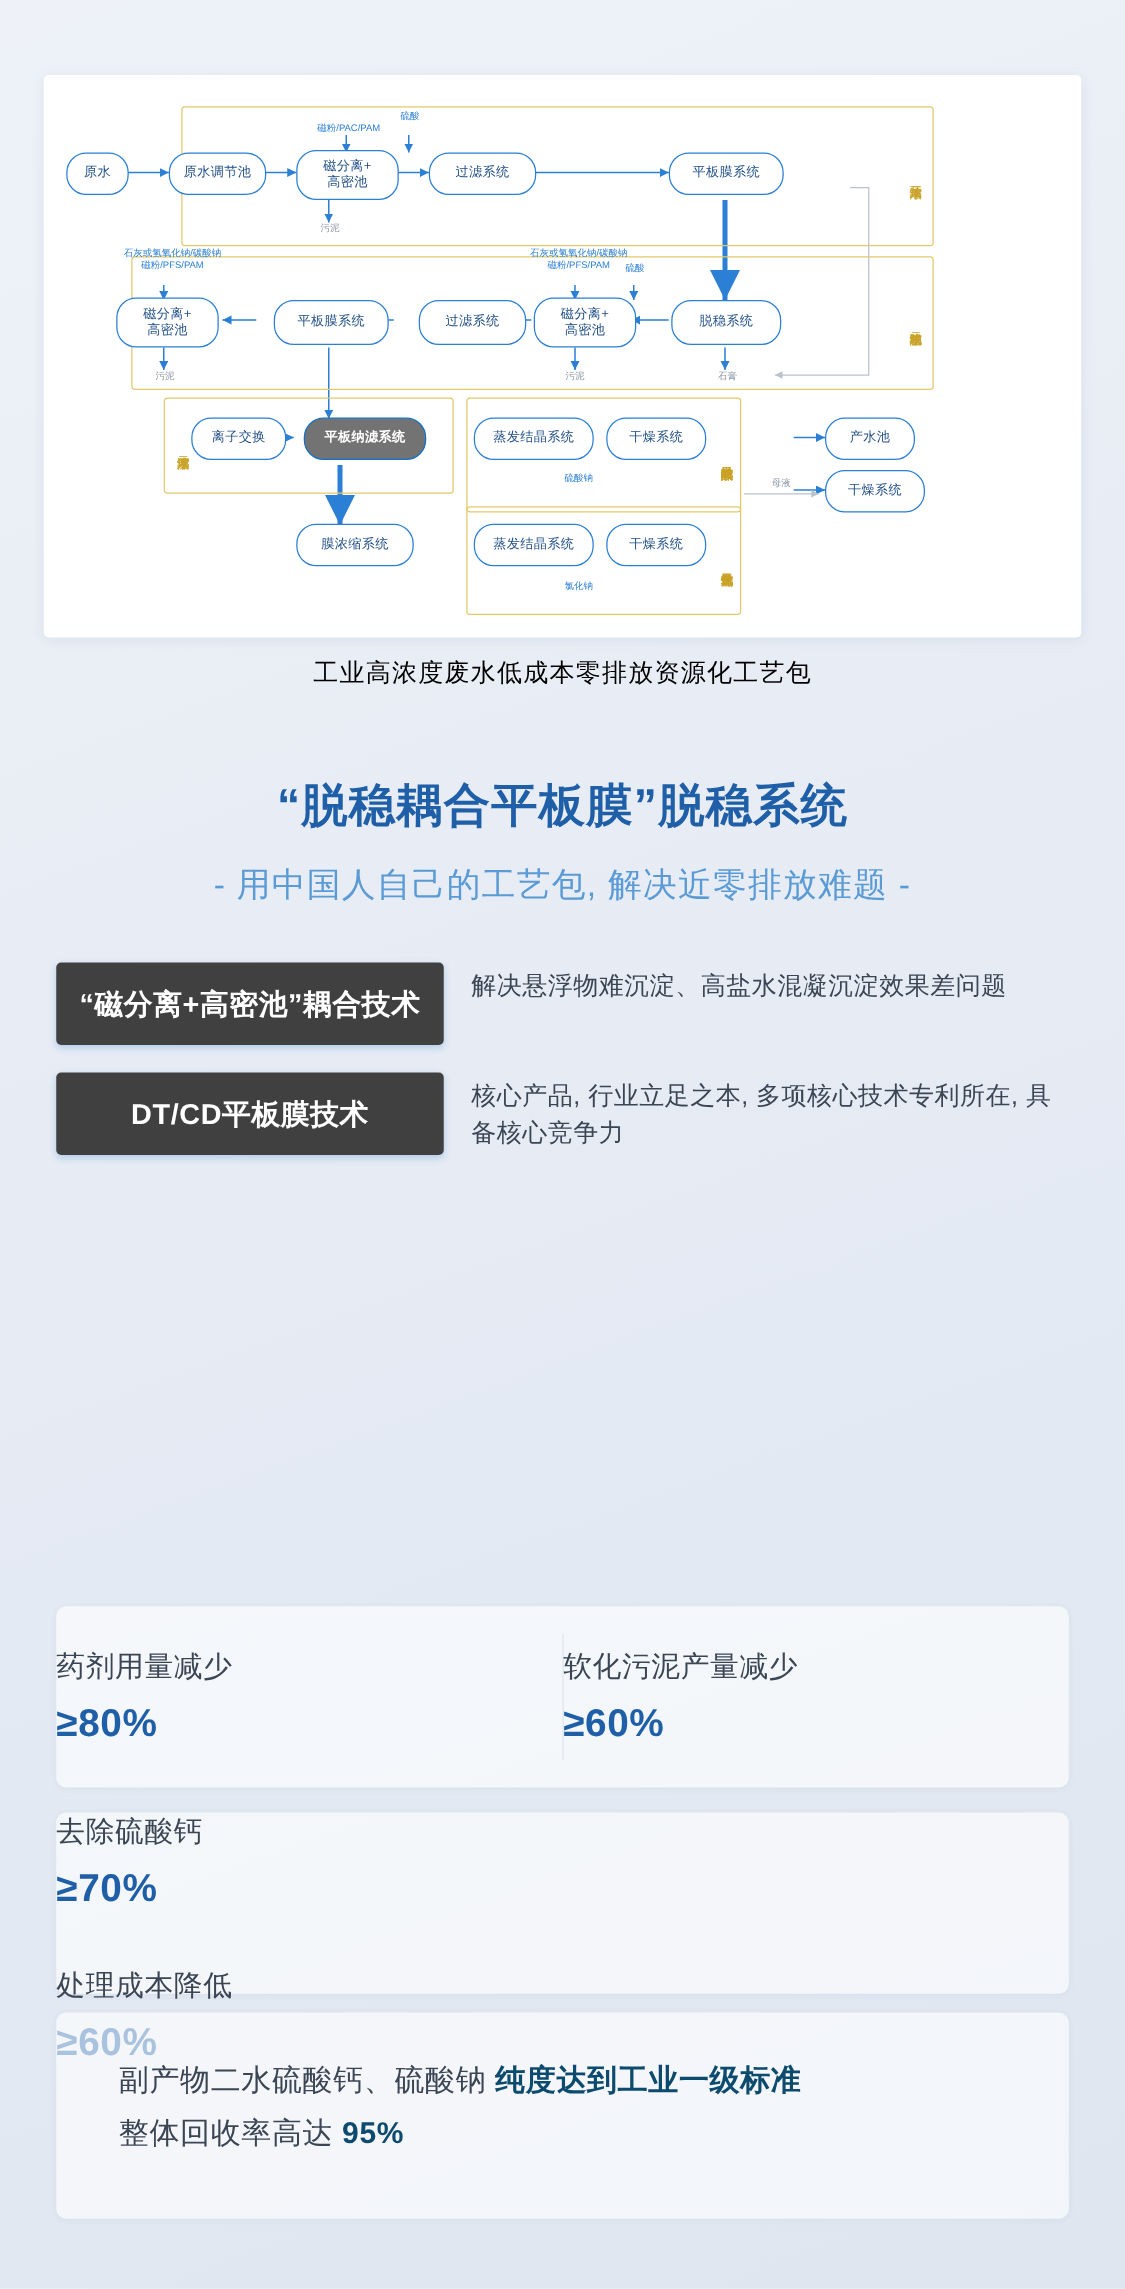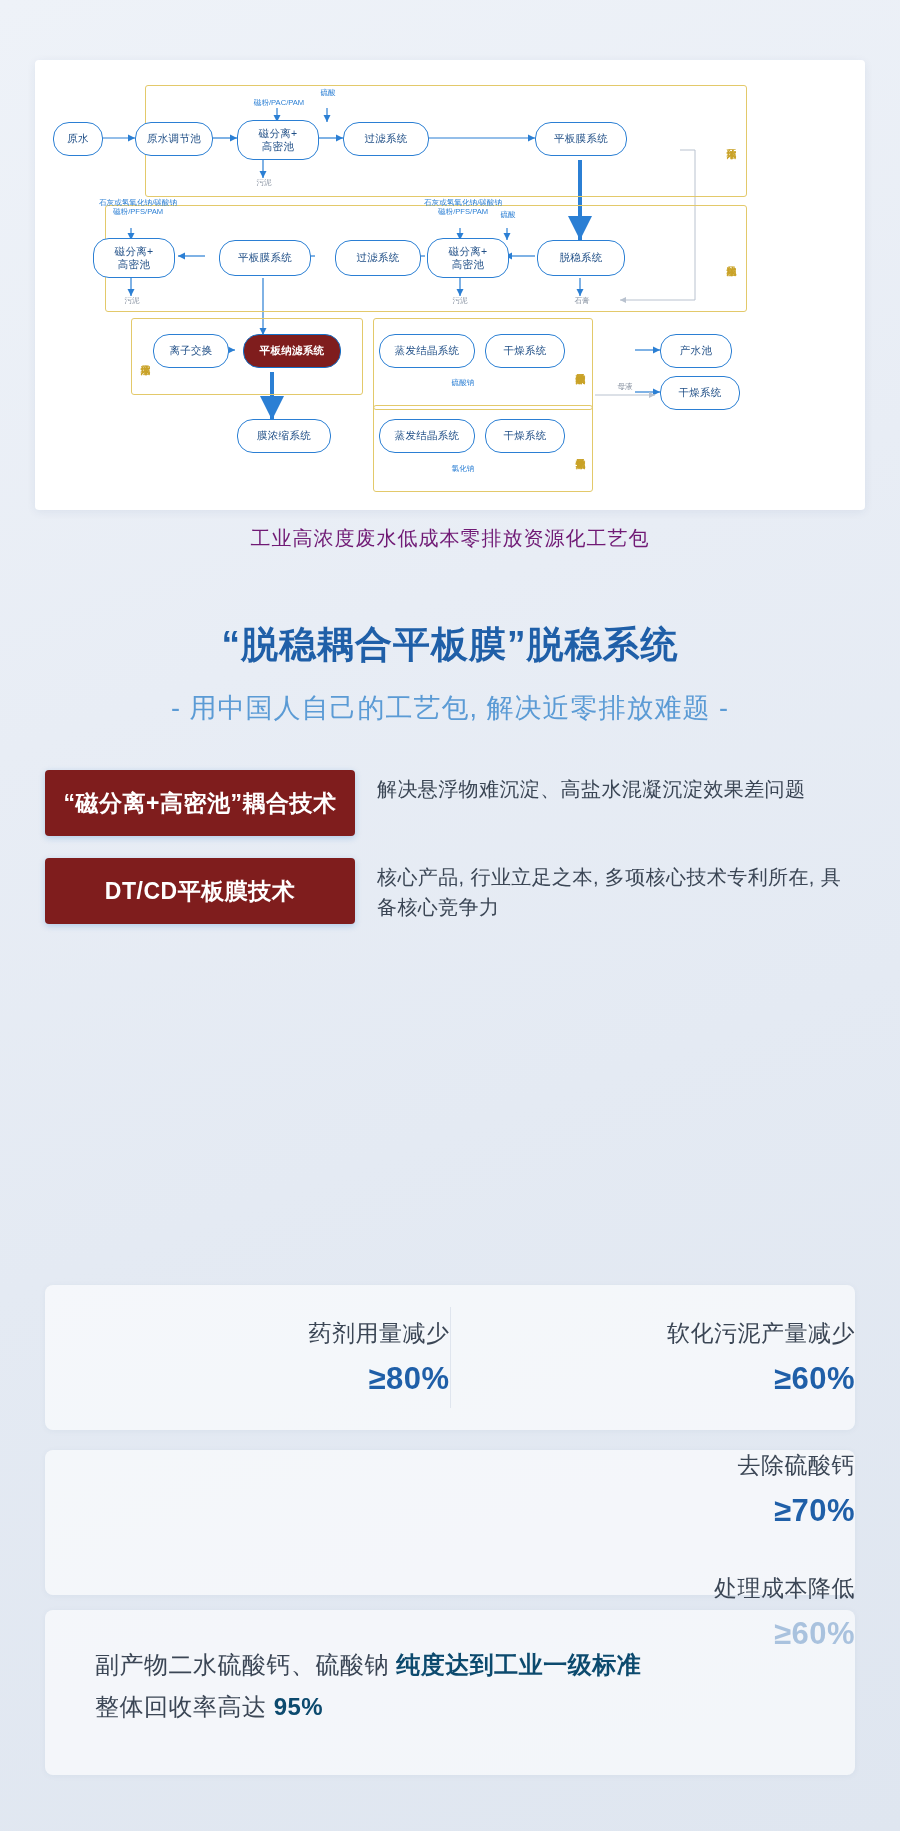--- a/index.html
+++ b/index.html
@@ -15,63 +15,63 @@
   .flow-card{
     position:absolute;left:35px;top:60px;width:830px;height:450px;
     background:#ffffff;border-radius:4px;box-shadow:0 2px 10px rgba(30,60,110,.07);
   }
   .flow-svg{position:absolute;left:0;top:0;}
   .node{
     position:absolute;border:1.3px solid #2b7fd4;border-radius:16px;background:#fff;
     color:#1f4e86;display:flex;align-items:center;justify-content:center;text-align:center;
     font-size:10.5px;line-height:1.25;letter-spacing:.3px;
   }
-  .node.filled{background:#7f1d1d;border-color:#1271c9;color:#fff;font-weight:bold;}
+  .node.filled{background:#737373;border-color:#1271c9;color:#fff;font-weight:bold;}
   .chem{position:absolute;color:#2b7fd4;font-size:7.6px;line-height:1.25;text-align:center;}
   .chem.gray{color:#8a94a3;}
   .grouplabel{position:absolute;color:#c9a227;font-size:10px;line-height:1.15;text-align:center;}
   .grouplabel.v{writing-mode:vertical-rl;}
   .dashbox{position:absolute;border:1px solid #e3c96a;border-radius:3px;}
 
   .caption{
     position:absolute;left:0;top:525px;width:900px;text-align:center;
-    color:#701a75;font-size:20px;letter-spacing:1px;
+    color:#000000;font-size:20px;letter-spacing:1px;
   }
 
   
   .headline{
     position:absolute;left:0;top:620px;width:900px;text-align:center;
     color:#1f5fa8;font-size:37px;font-weight:bold;letter-spacing:1px;
   }
   .subhead{
     position:absolute;left:0;top:690px;width:900px;text-align:center;
     color:#5b9bd5;font-size:27px;letter-spacing:1px;
   }
 
   
   .tech{position:absolute;left:45px;top:770px;width:810px;}
   .tech-row{display:flex;align-items:flex-start;margin-bottom:22px;}
   .tech-tag{
-    width:310px;min-height:66px;background:#7f1d1d;color:#fff;border-radius:4px;
+    width:310px;min-height:66px;background:#404040;color:#fff;border-radius:4px;
     display:flex;align-items:center;justify-content:center;text-align:center;
     font-size:23px;font-weight:bold;letter-spacing:.5px;box-shadow:0 2px 6px rgba(18,113,201,.25);
     flex:none;
   }
   .tech-desc{
     margin-left:22px;color:#3b4655;font-size:20px;line-height:1.5;padding-top:4px;
     letter-spacing:.4px;
   }
 
   
   .stat-card{
     position:absolute;left:45px;width:810px;background:rgba(255,255,255,.62);
     border-radius:8px;box-shadow:0 1px 6px rgba(40,70,120,.05);
     display:flex;
   }
-  .stat-half{flex:1;display:flex;flex-direction:column;align-items:flex-end;justify-content:center;}
+  .stat-half{flex:1;display:flex;flex-direction:column;align-items:flex-start;justify-content:center;}
   .stat-div{width:1px;background:#dfe5ee;margin:22px 0;}
   .stat-label{color:#3b4655;font-size:23px;letter-spacing:.5px;}
   .stat-value{color:#1f5fa8;font-size:31px;font-weight:bold;margin-top:12px;letter-spacing:.5px;}
 
   .final-card{
     position:absolute;left:45px;top:1610px;width:810px;height:165px;
     background:rgba(255,255,255,.62);border-radius:8px;box-shadow:0 1px 6px rgba(40,70,120,.05);
     padding:34px 0 0 50px;box-sizing:border-box;
   }
   .final-line{font-size:24px;color:#3b4655;letter-spacing:.5px;line-height:1.75;}

